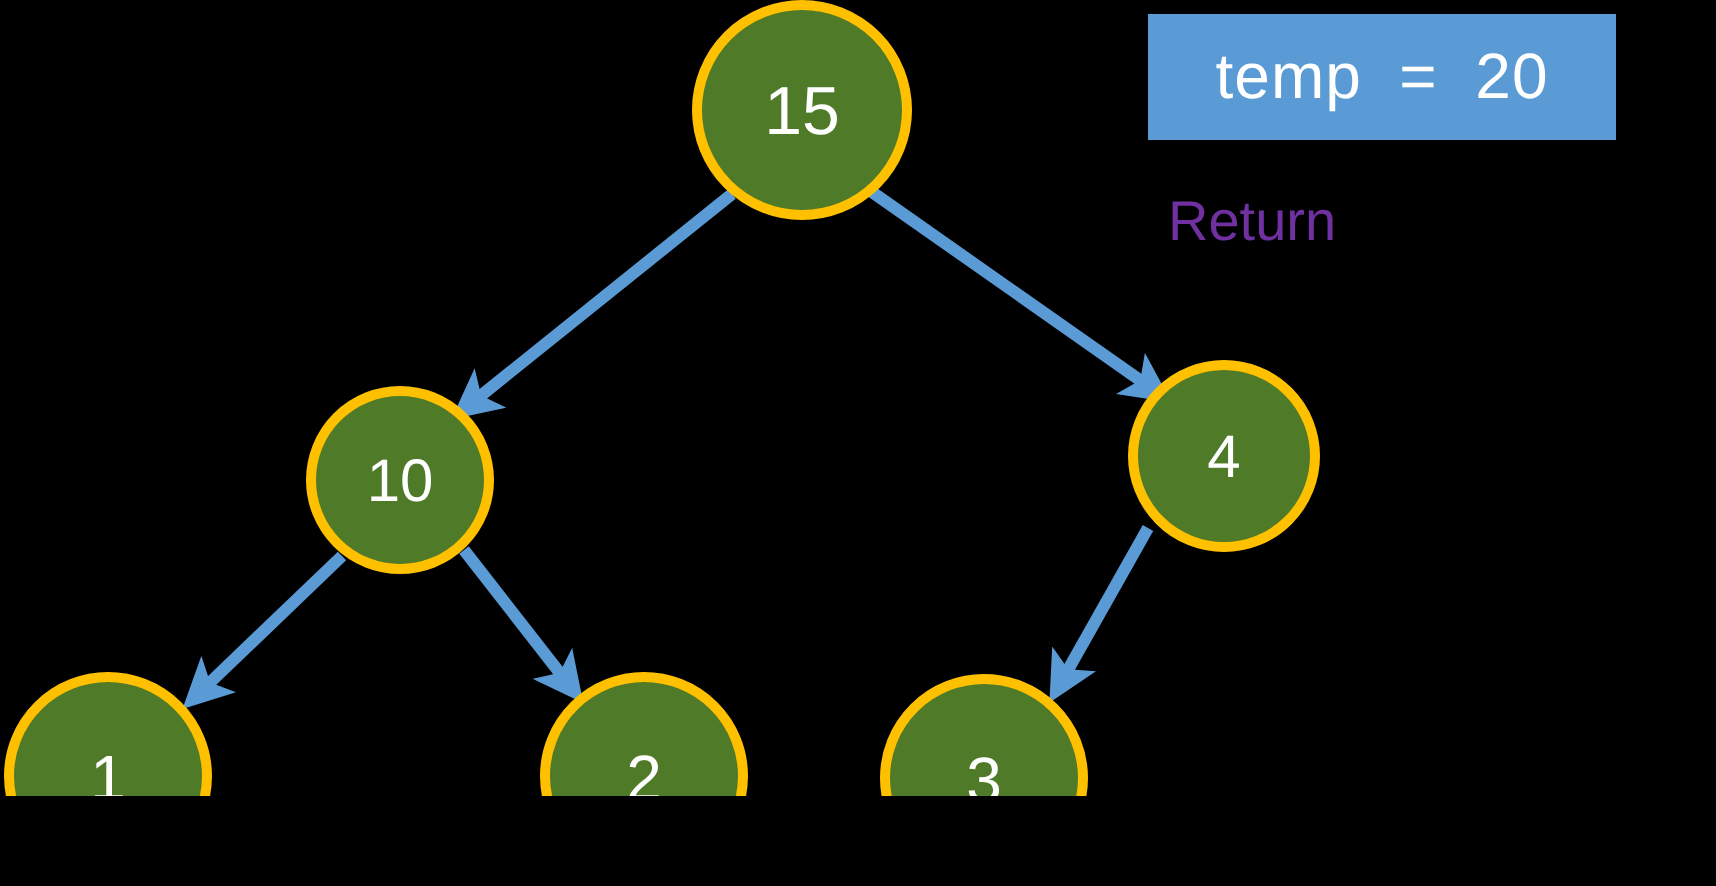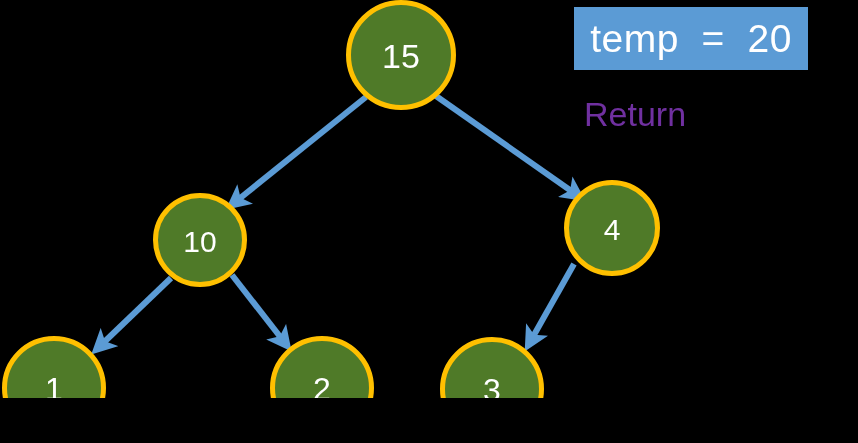--- a/index.html
+++ b/index.html
@@ -91,18 +91,18 @@
           <text x="322" y="389" class="node-label" font-size="32" fill="#FFFFFF">2</text>
         </g>
         <g>
           <circle cx="492" cy="389" r="49.5" fill="#4F7A28" stroke="#FFC000" stroke-width="5"></circle>
           <text x="492" y="390" class="node-label" font-size="32" fill="#FFFFFF">3</text>
         </g>
       </g>
   </svg>
 
   <div class="annotation-box" id="callout-box" style="left: 574px; top: 7px; width: 234px; height: 63px; background: rgb(91, 155, 213);">
-    <span class="annotation-box-text" style="font-size: 39px; color: rgb(255, 255, 255);">temp  =  20</span>
+    <span class="annotation-box-text" style="font-size: 32px; color: rgb(255, 255, 255);">temp  =  20</span>
   </div>
 
-  <div class="annotation-text" id="return-label" style="left: 584px; top: 95px; font-size: 34px; color: rgb(112, 48, 160);">Return</div>
+  <div class="annotation-text" id="return-label" style="left: 584px; top: 95px; font-size: 28px; color: rgb(112, 48, 160);">Return</div>
 
 </div>
 
 </body></html>

